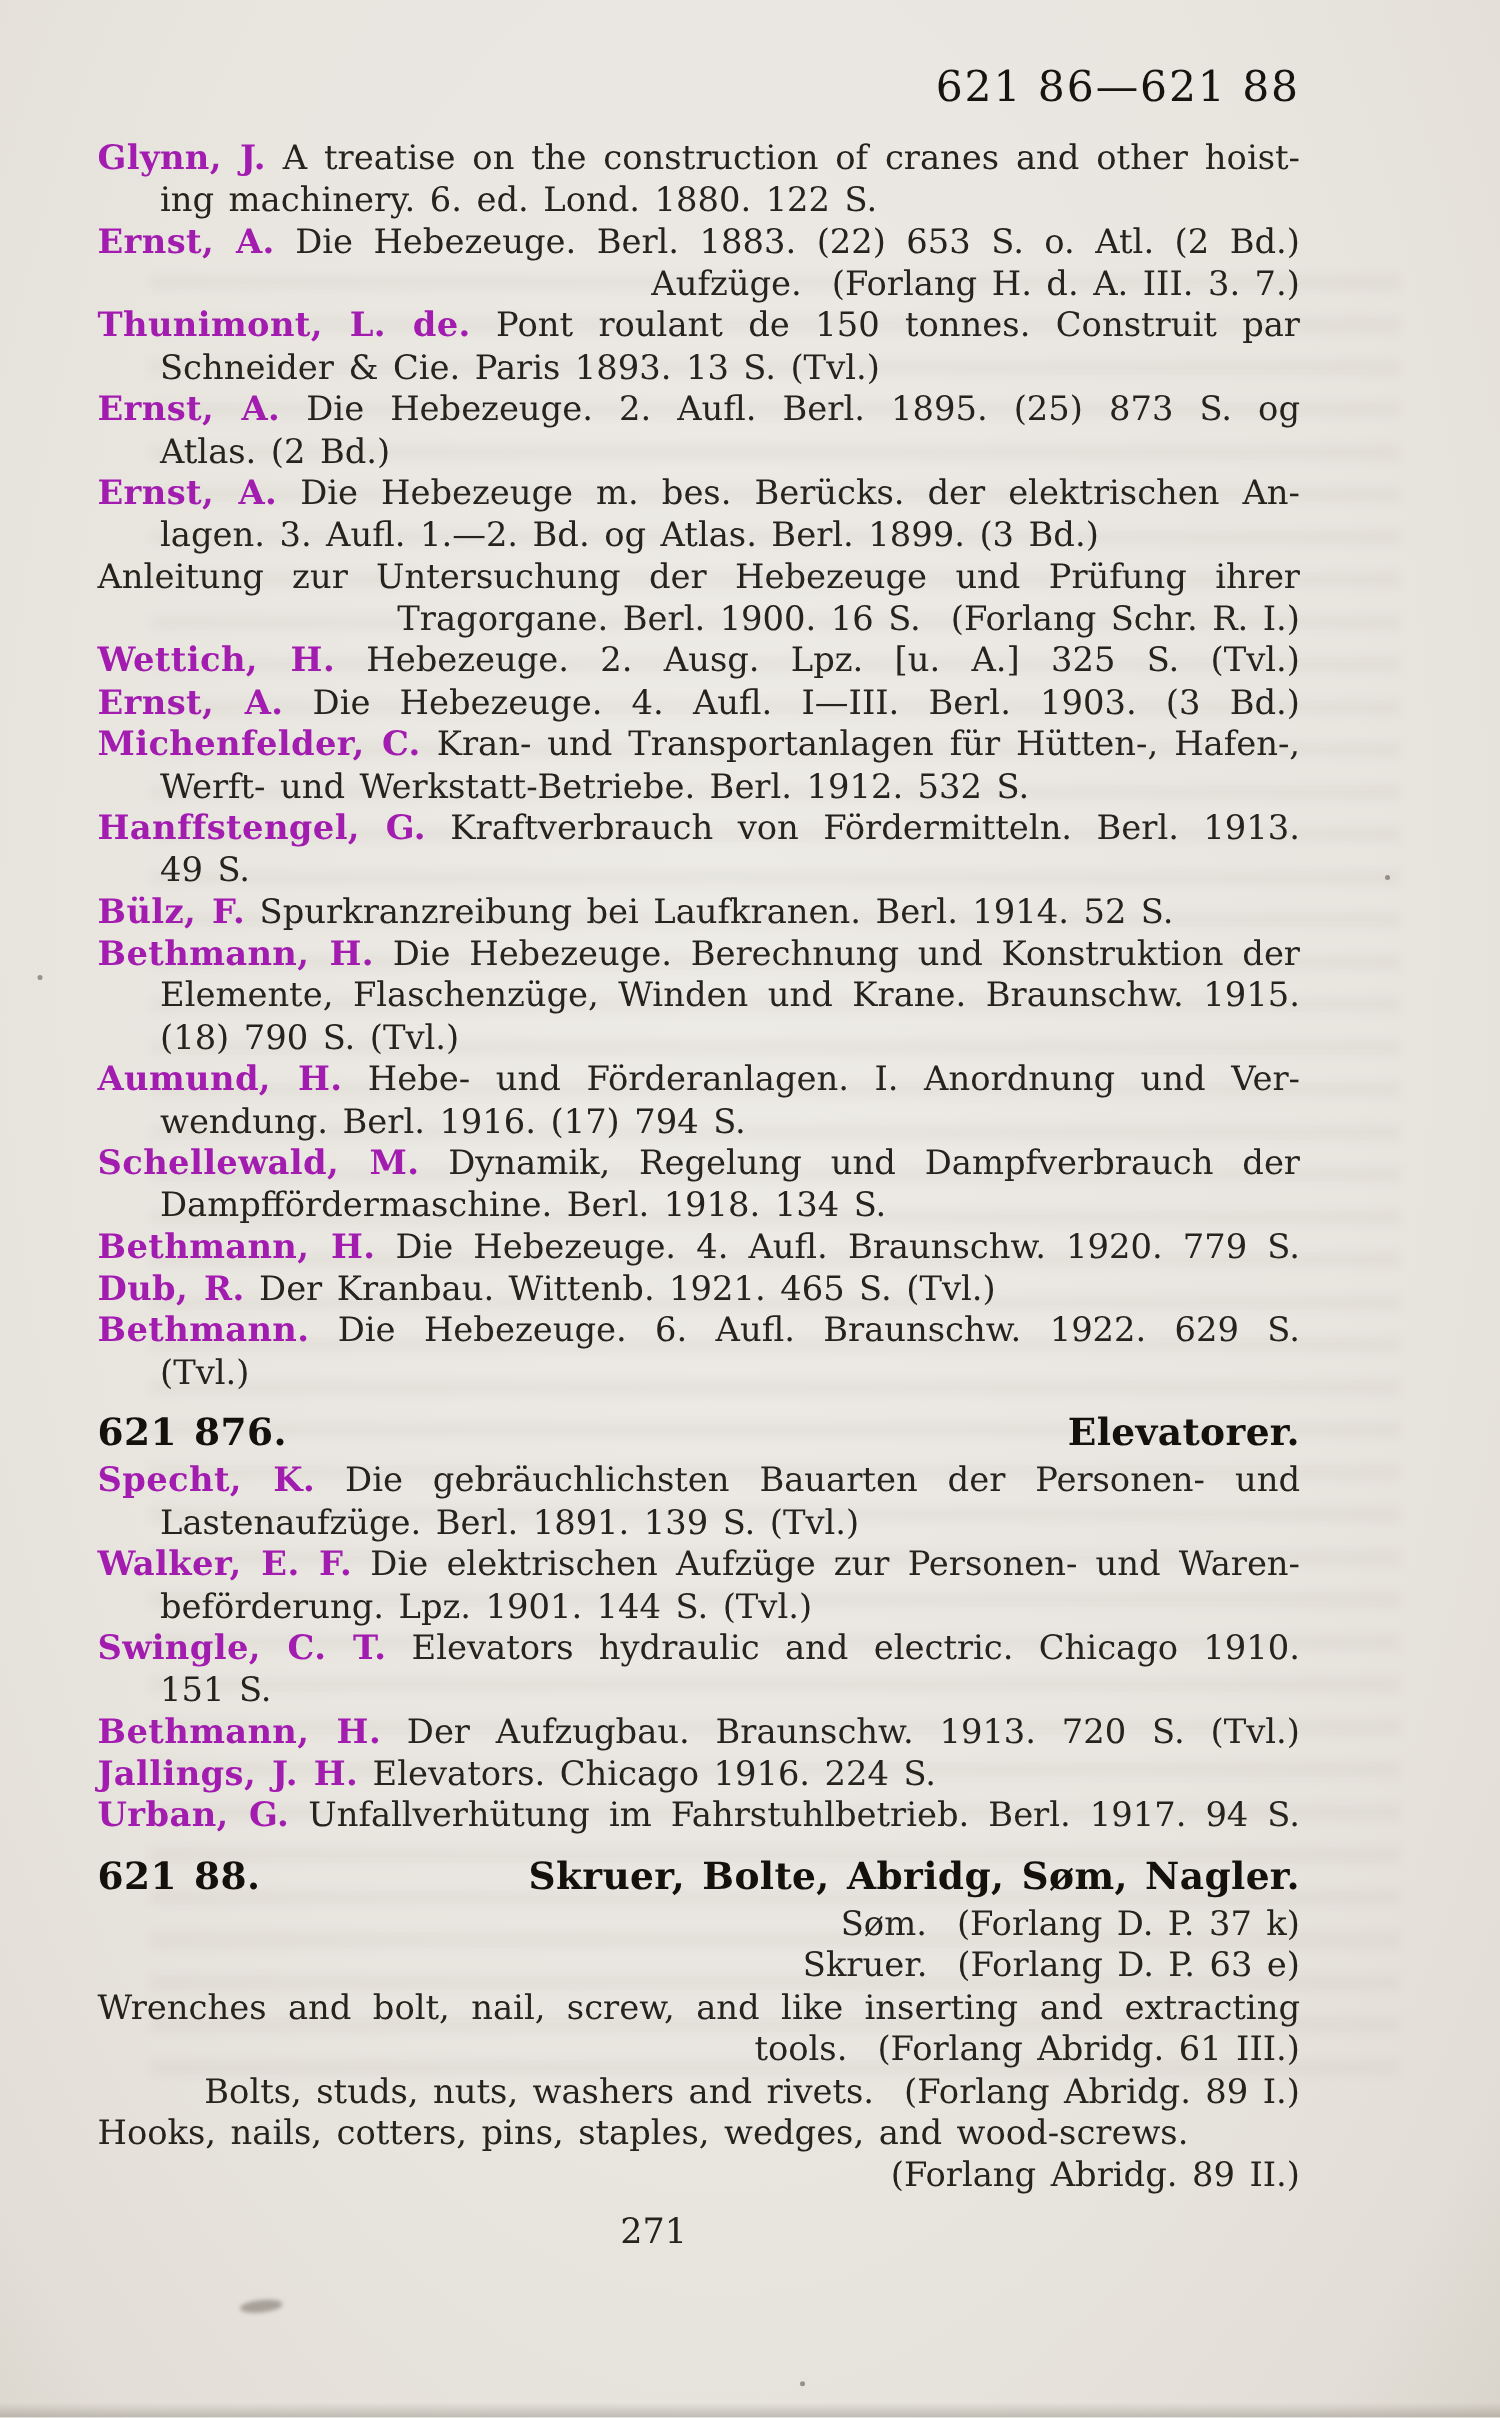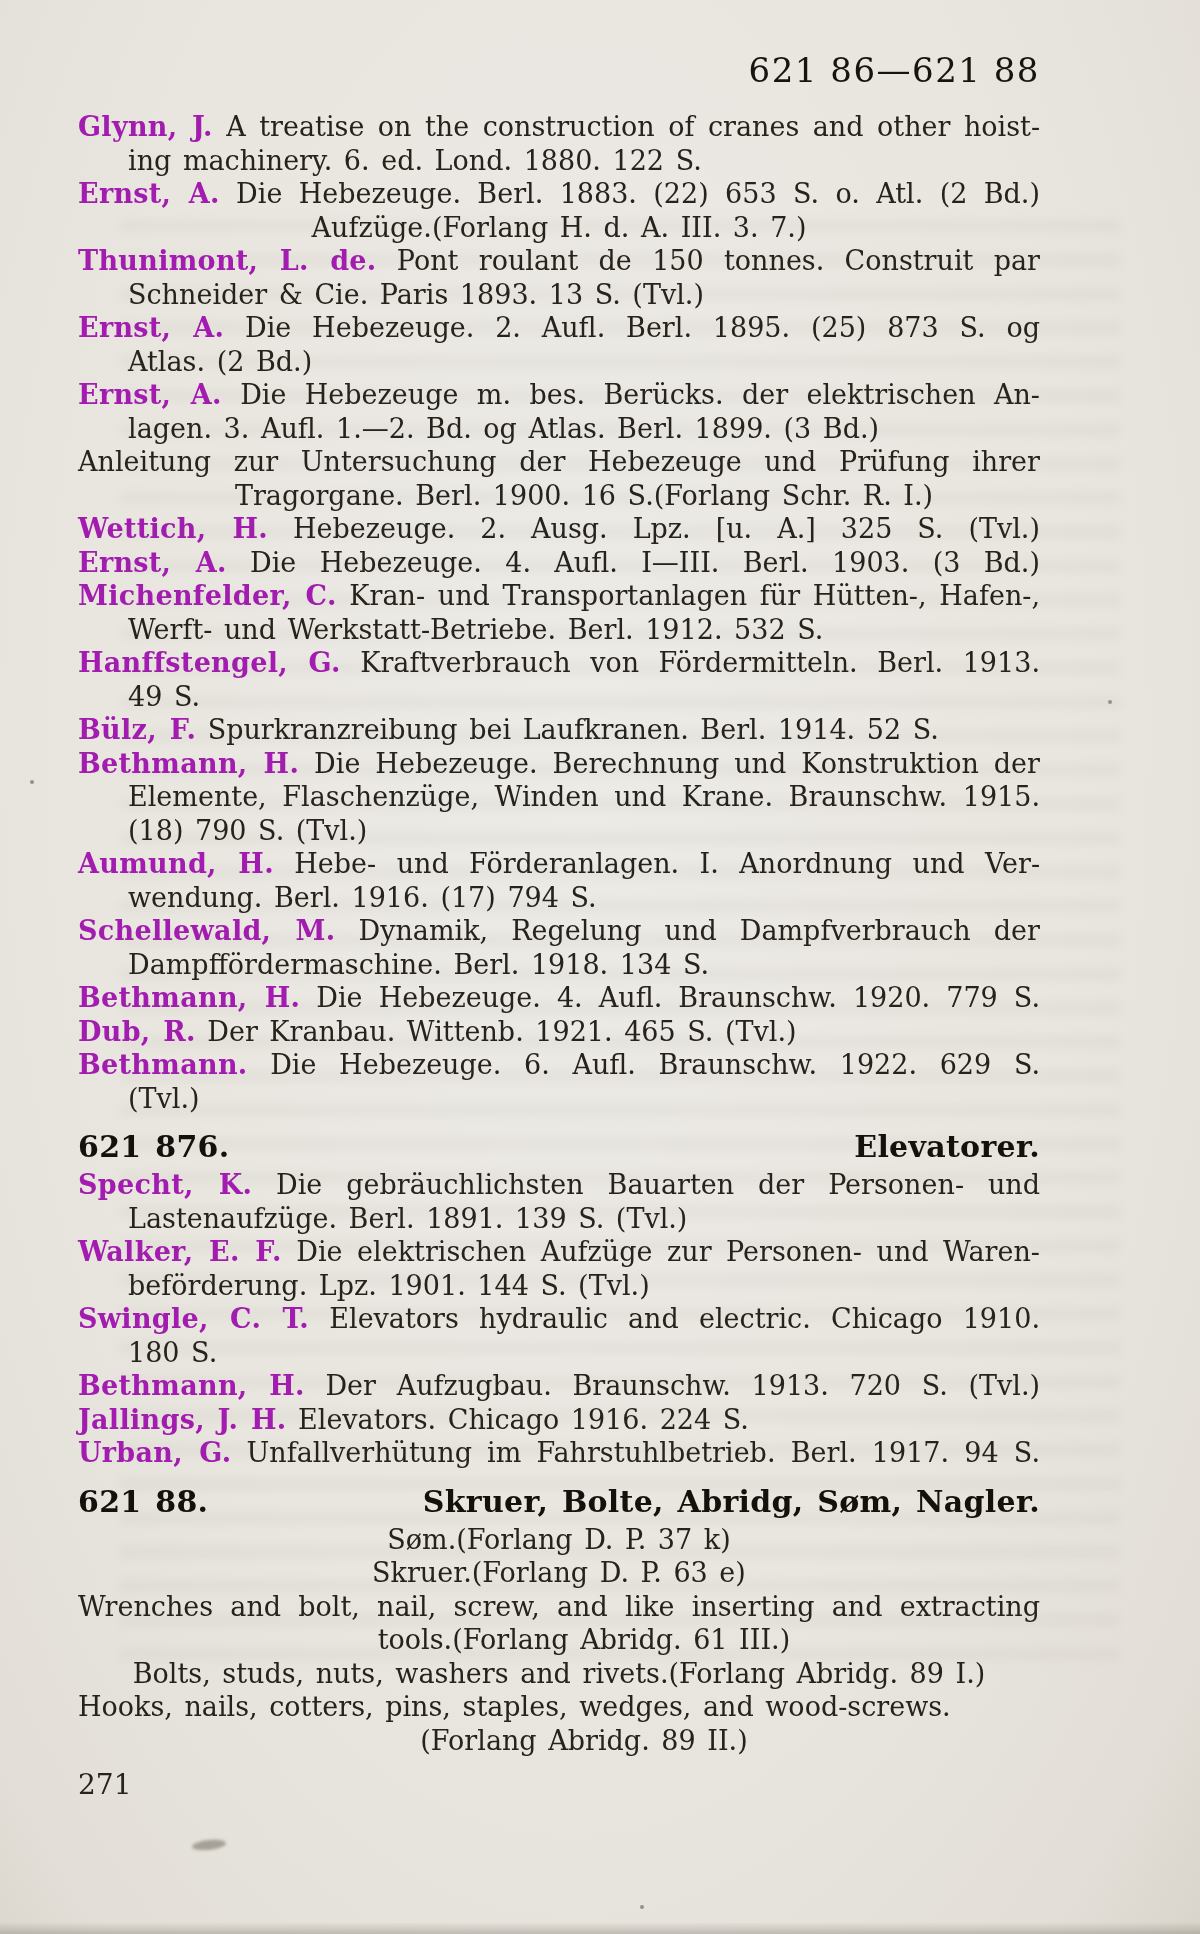--- a/index.html
+++ b/index.html
@@ -58,39 +58,40 @@
     white-space: nowrap;
   }
   .line.fill {
     white-space: normal;
     text-align: justify;
     text-align-last: justify;
   }
   .line.cont { padding-left: 50px; }
   .line.split {
     display: flex;
-    justify-content: center;
+    justify-content: flex-end;
     white-space: nowrap;
+    gap: 24px;
   }
   .line b { color: #a21caf; letter-spacing: 0.3px; }
 
   .line.section {
     display: flex;
     justify-content: space-between;
     height: 42px;
     line-height: 42px;
     margin-top: 11px;
     white-space: nowrap;
   }
   .line.section b { font-size: 30px; color: #14100b; }
 
   .page-number {
     position: absolute;
     left: 78px; top: 1768px; width: 890px;
-    text-align: left;
+    text-align: center;
     font-size: 28px;
   }
 </style>
 </head>
 <body>
 
 <div class="ghost-rows"></div>
 <div class="bottom-edge"></div>
 <div class="smudge"></div>
 <div class="speck" style="left:30px;top:780px;"></div>
@@ -138,21 +139,21 @@
     <div class="line cont"><span>(Tvl.)</span></div>
     <div class="line section">
       <b>621 876.</b>
       <b>Elevatorer.</b>
     </div>
     <div class="line entry fill"><span><b>Specht, K.</b> Die gebräuchlichsten Bauarten der Personen- und</span></div>
     <div class="line cont"><span>Lastenaufzüge. Berl. 1891. 139 S. (Tvl.)</span></div>
     <div class="line entry fill"><span><b>Walker, E. F.</b> Die elektrischen Aufzüge zur Personen- und Waren-</span></div>
     <div class="line cont"><span>beförderung. Lpz. 1901. 144 S. (Tvl.)</span></div>
     <div class="line entry fill"><span><b>Swingle, C. T.</b> Elevators hydraulic and electric. Chicago 1910.</span></div>
-    <div class="line cont"><span>180 S.</span></div>
+    <div class="line cont"><span>151 S.</span></div>
     <div class="line entry fill"><span><b>Bethmann, H.</b> Der Aufzugbau. Braunschw. 1913. 720 S. (Tvl.)</span></div>
     <div class="line entry"><span><b>Jallings, J. H.</b> Elevators. Chicago 1916. 224 S.</span></div>
     <div class="line entry fill"><span><b>Urban, G.</b> Unfallverhütung im Fahrstuhlbetrieb. Berl. 1917. 94 S.</span></div>
     <div class="line section">
       <b>621 88.</b>
       <b>Skruer, Bolte, Abridg, Søm, Nagler.</b>
     </div>
     <div class="line flush split">
       <span>Søm.</span>
       <span>(Forlang D. P. 37 k)</span>

